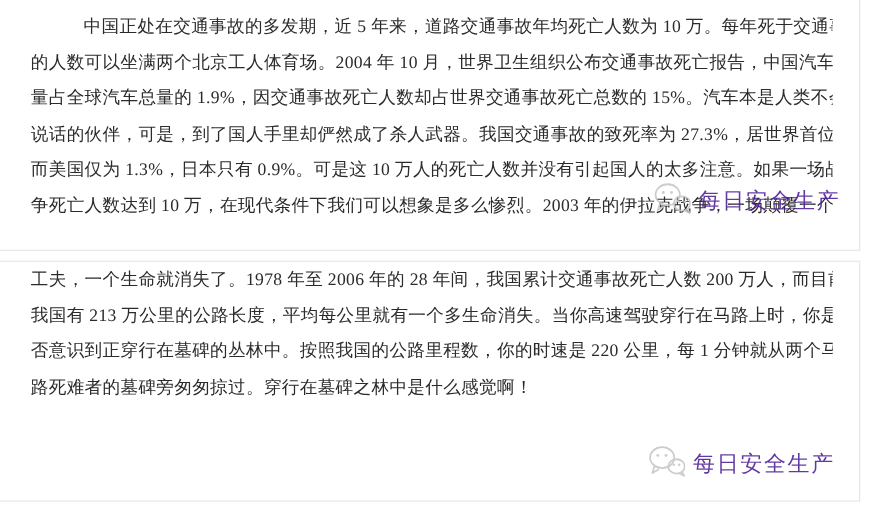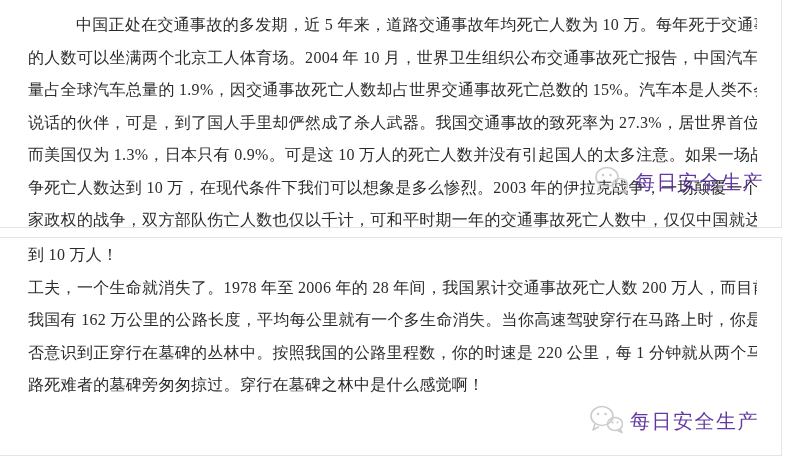--- a/index.html
+++ b/index.html
@@ -63,44 +63,42 @@
 <div class="page">
 
   <section class="shot shot-1">
     <div class="textcol">
       <div class="line indent">中国正处在交通事故的多发期，近 5 年来，道路交通事故年均死亡人数为 10 万。每年死于交通事故</div>
       <div class="line">的人数可以坐满两个北京工人体育场。2004 年 10 月，世界卫生组织公布交通事故死亡报告，中国汽车总</div>
       <div class="line">量占全球汽车总量的 1.9%，因交通事故死亡人数却占世界交通事故死亡总数的 15%。汽车本是人类不会</div>
       <div class="line">说话的伙伴，可是，到了国人手里却俨然成了杀人武器。我国交通事故的致死率为 27.3%，居世界首位，</div>
       <div class="line">而美国仅为 1.3%，日本只有 0.9%。可是这 10 万人的死亡人数并没有引起国人的太多注意。如果一场战</div>
       <div class="line">争死亡人数达到 10 万，在现代条件下我们可以想象是多么惨烈。2003 年的伊拉克战争，一场颠覆一个国</div>
-      <div class="line">家政权的战争，双方部队伤亡人数也仅以千计，可和平时期一年的交通事故死亡人数中，仅仅中国就达</div>
     </div>
     <div class="watermark wm-1">
       <span class="wm-icon">
         <svg width="34" height="30" viewBox="0 0 34 30" xmlns="http://www.w3.org/2000/svg">
           <ellipse cx="13" cy="12" rx="11" ry="9.5" fill="none" stroke="#c6c6c6" stroke-width="1.6"></ellipse>
           <path d="M6 20 L4 26 L10 22.5" fill="none" stroke="#c6c6c6" stroke-width="1.6" stroke-linejoin="round"></path>
           <circle cx="9" cy="10" r="1.3" fill="#c6c6c6"></circle>
           <circle cx="16.5" cy="10" r="1.3" fill="#c6c6c6"></circle>
           <ellipse cx="26" cy="20" rx="7.5" ry="6.5" fill="none" stroke="#c6c6c6" stroke-width="1.6"></ellipse>
           <circle cx="23.5" cy="18.5" r="1.1" fill="#c6c6c6"></circle>
           <circle cx="28.5" cy="18.5" r="1.1" fill="#c6c6c6"></circle>
           <path d="M31 25 L33 28.5 L28.5 26.5" fill="none" stroke="#c6c6c6" stroke-width="1.6" stroke-linejoin="round"></path>
         </svg>
       </span>
       <span class="wm-text">每日安全生产</span>
     </div>
   </section>
 
   <section class="shot shot-2">
     <div class="textcol">
-      <div class="line">到 10 万人！</div>
       <div class="line">工夫，一个生命就消失了。1978 年至 2006 年的 28 年间，我国累计交通事故死亡人数 200 万人，而目前</div>
-      <div class="line">我国有 162 万公里的公路长度，平均每公里就有一个多生命消失。当你高速驾驶穿行在马路上时，你是</div>
+      <div class="line">我国有 213 万公里的公路长度，平均每公里就有一个多生命消失。当你高速驾驶穿行在马路上时，你是</div>
       <div class="line">否意识到正穿行在墓碑的丛林中。按照我国的公路里程数，你的时速是 220 公里，每 1 分钟就从两个马</div>
       <div class="line">路死难者的墓碑旁匆匆掠过。穿行在墓碑之林中是什么感觉啊！</div>
     </div>
     <div class="watermark wm-2">
       <span class="wm-icon">
         <svg width="34" height="30" viewBox="0 0 34 30" xmlns="http://www.w3.org/2000/svg">
           <ellipse cx="13" cy="12" rx="11" ry="9.5" fill="none" stroke="#c6c6c6" stroke-width="1.6"></ellipse>
           <path d="M6 20 L4 26 L10 22.5" fill="none" stroke="#c6c6c6" stroke-width="1.6" stroke-linejoin="round"></path>
           <circle cx="9" cy="10" r="1.3" fill="#c6c6c6"></circle>
           <circle cx="16.5" cy="10" r="1.3" fill="#c6c6c6"></circle>

